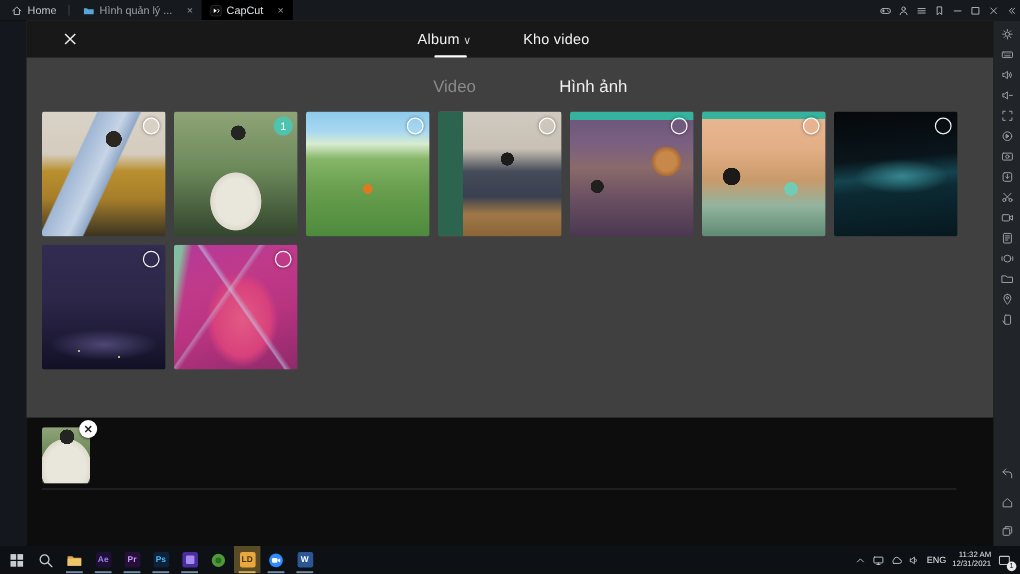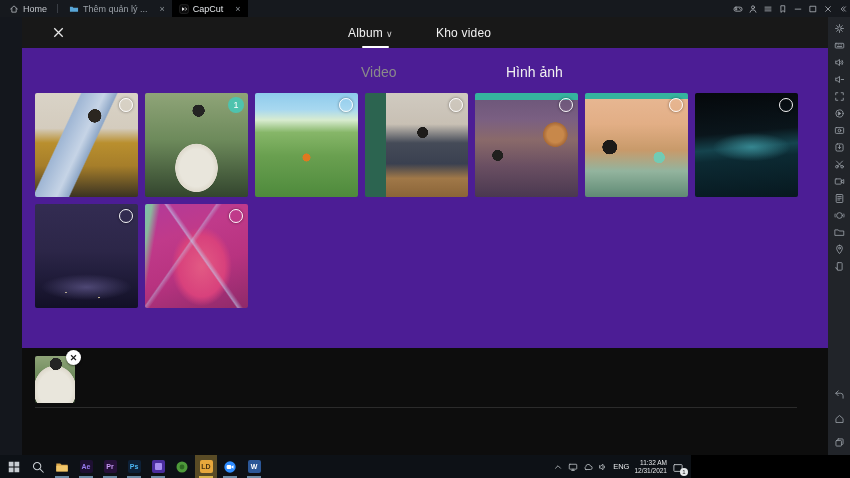--- a/index.html
+++ b/index.html
@@ -13,21 +13,21 @@
   .tb-tab { height:17px; display:flex; align-items:center; gap:4px; padding:0 7px; font-size:9px; color:#9aa0a7; cursor:default; }
   .tb-tab.active { background:#000000; color:#e2e5e8; }
   .tb-tab .tab-close { font-size:9px; color:#8a9096; margin-left:8px; }
   .tb-right { margin-left:auto; display:flex; align-items:center; }
   .tb-ctl { width:15px; height:17px; display:flex; align-items:center; justify-content:center; }
 
   
   .left-strip { position:absolute; left:0; top:17px; width:22px; height:438px; background:#14171d; }
 
   
-  .app { position:absolute; left:22px; top:17px; width:806px; height:438px; background:#4c1d95; }
+  .app { position:absolute; left:22px; top:17px; width:806px; height:438px; background:#404040; }
   .app-header { position:absolute; left:0; top:0; width:806px; height:31px; background:#181818; }
   .picker-close { position:absolute; left:28px; top:7px; width:17px; height:17px; display:flex; align-items:center; justify-content:center; }
   .picker-tab { position:absolute; top:9px; font-size:12px; color:#f2f2f2; letter-spacing:.2px; }
   .picker-tab .caret { font-size:9px; color:#cfcfcf; margin-left:3px; }
   .tab-underline { position:absolute; left:340px; bottom:0; width:27px; height:2px; background:#ffffff; border-radius:1px; }
   .subtab { position:absolute; top:47px; font-size:14px; }
   .bottom-zone { position:absolute; left:0; top:331px; width:806px; height:107px; background:#0d0d0d; }
 
   
   .grid { position:absolute; left:13px; top:76px; width:770px; display:flex; flex-wrap:wrap; gap:7px; }
@@ -41,21 +41,21 @@
   .divider { position:absolute; left:13px; top:390px; width:762px; height:1px; background:#2b2b2b; }
   .add-btn { position:absolute; left:699px; top:406px; width:79px; height:23px; background:#4ec3ae; border:none; border-radius:3px; color:#fff; font-size:11px; font-weight:bold; font-family:"Liberation Sans",sans-serif; }
 
   
   .sidebar { position:absolute; left:828px; top:17px; width:22px; height:438px; background:#212429; }
   .sb-top { position:absolute; left:0; top:5px; width:22px; display:flex; flex-direction:column; align-items:center; gap:5px; }
   .sb-nav { position:absolute; left:0; bottom:7px; width:22px; display:flex; flex-direction:column; align-items:center; gap:12px; }
   .sb-btn { width:16px; height:12px; display:flex; align-items:center; justify-content:center; }
 
   
-  .taskbar { position:absolute; left:0; top:455px; width:691px; height:23px; background:#0d1116; display:flex; align-items:center; }
+  .taskbar { position:absolute; left:0; top:455px; width:850px; height:23px; background:#0d1116; display:flex; align-items:center; }
   .tk-btn { width:22px; height:23px; display:flex; align-items:center; justify-content:center; position:relative; flex:0 0 auto; }
   .tk-run { position:absolute; bottom:0; left:4px; width:14px; height:2px; background:#6b8ba4; }
   .tk-btn.active-app { background:rgba(212,170,64,.38); }
   .tk-btn.active-app .tk-run { background:#d9b44a; }
   .tile { width:13px; height:13px; border-radius:2px; display:flex; align-items:center; justify-content:center; font-size:7px; font-weight:bold; }
   .tray { margin-left:auto; display:flex; align-items:center; gap:5px; padding-right:5px; }
   .tray-lang { color:#e6e8ea; font-size:7.5px; }
   .tray-clock { color:#e6e8ea; font-size:6.5px; text-align:right; line-height:7.5px; }
   .tray-badge-wrap { position:relative; width:14px; height:14px; }
   .tray-badge { position:absolute; right:-2px; bottom:-2px; width:8px; height:8px; border-radius:50%; background:#e8eaec; color:#14171a; font-size:6px; display:flex; align-items:center; justify-content:center; }
@@ -76,21 +76,21 @@
       <span>Home</span>
     </div>
     <div class="tb-sep"></div>
     <div id="win-tabs" style="display:flex;">
         <div class="tb-tab">
           <span class="ic">
             <svg viewBox="0 0 16 16" width="10" height="10">
               <path d="M1.5 4.5h4l1.5 1.5h7.5V12.5h-13z" fill="#58a6d8"></path>
             </svg>
           </span>
-    <span>Thêm quản lý ...</span>
+    <span>Hình quản lý ...</span>
     <span class="tab-close">×</span>
         </div>
         <div class="tb-tab active">
           <span class="ic">
             <svg viewBox="0 0 16 16" width="10" height="10">
               <rect x="1" y="1" width="14" height="14" rx="3" fill="#0b0b0c" stroke="#3f3f3f" stroke-width="0.8"></rect>
               <path d="M5 5l4 3-4 3z" fill="#fff"></path>
               <path d="M10 5.5l2.3 2.5L10 10.5" fill="none" stroke="#fff" stroke-width="1.1"></path>
             </svg>
           </span>
@@ -172,21 +172,21 @@
       <div class="picker-tab" style="left:326px;">
         <span>Album</span><span class="caret">∨</span>
       </div>
       <div class="picker-tab" style="left:414px;">
         <span>Kho video</span>
       </div>
       <div class="tab-underline"></div>
     </div>
 
     <div class="subtab" style="left:339px;color:#8a8a8a;">Video</div>
-    <div class="subtab" style="left:440px;color:#f0f0f0;padding-left:44px;">Hình ảnh</div>
+    <div class="subtab" style="left:400px;color:#f0f0f0;padding-left:44px;">Hình ảnh</div>
 
     <div class="grid" id="thumb-grid">
         <div class="thumb" style="background: radial-gradient(11px at 58% 22%, rgb(43, 38, 32) 0px, rgb(43, 38, 32) 60%, transparent 62%), linear-gradient(115deg, transparent 30%, rgb(159, 182, 212) 31%, rgb(198, 212, 230) 46%, rgb(143, 168, 200) 54%, transparent 55%), linear-gradient(rgb(217, 211, 199) 0%, rgb(212, 204, 190) 34%, rgb(185, 143, 46) 48%, rgb(166, 126, 42) 70%, rgb(58, 51, 34) 100%);">
           <span class="sel-ring"></span>
         </div>
         <div class="thumb" style="background: radial-gradient(10px at 52% 17%, rgb(36, 36, 35) 0px, rgb(36, 36, 35) 60%, transparent 62%), radial-gradient(30px 34px at 50% 72%, rgb(233, 230, 220) 0px, rgb(233, 230, 220) 55%, rgb(222, 217, 204) 70%, transparent 72%), linear-gradient(rgb(143, 164, 120) 0%, rgb(109, 138, 91) 45%, rgb(73, 96, 63) 78%, rgb(51, 69, 46) 100%);">
           <span class="sel-badge">1</span>
         </div>
         <div class="thumb" style="background: radial-gradient(7px at 50% 62%, rgb(224, 120, 32) 0px, rgb(224, 120, 32) 55%, transparent 60%), linear-gradient(rgb(142, 203, 236) 0%, rgb(168, 216, 240) 16%, rgb(216, 236, 208) 26%, rgb(134, 182, 104) 38%, rgb(106, 160, 80) 60%, rgb(78, 138, 60) 100%);">
           <span class="sel-ring"></span>

